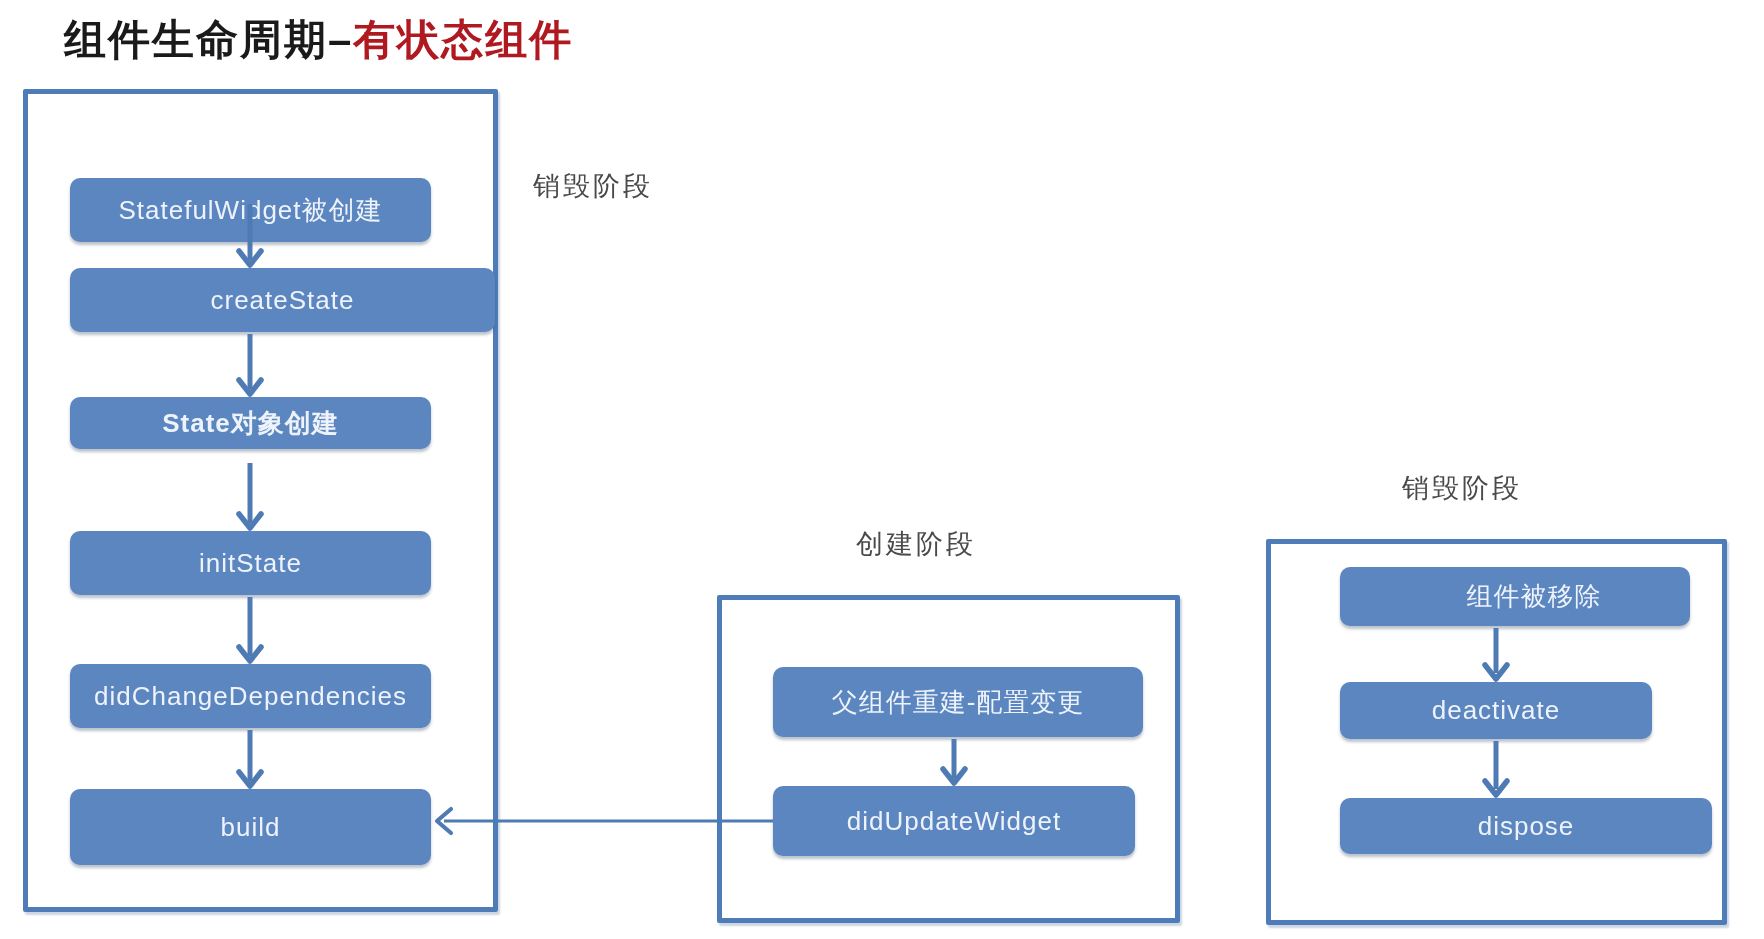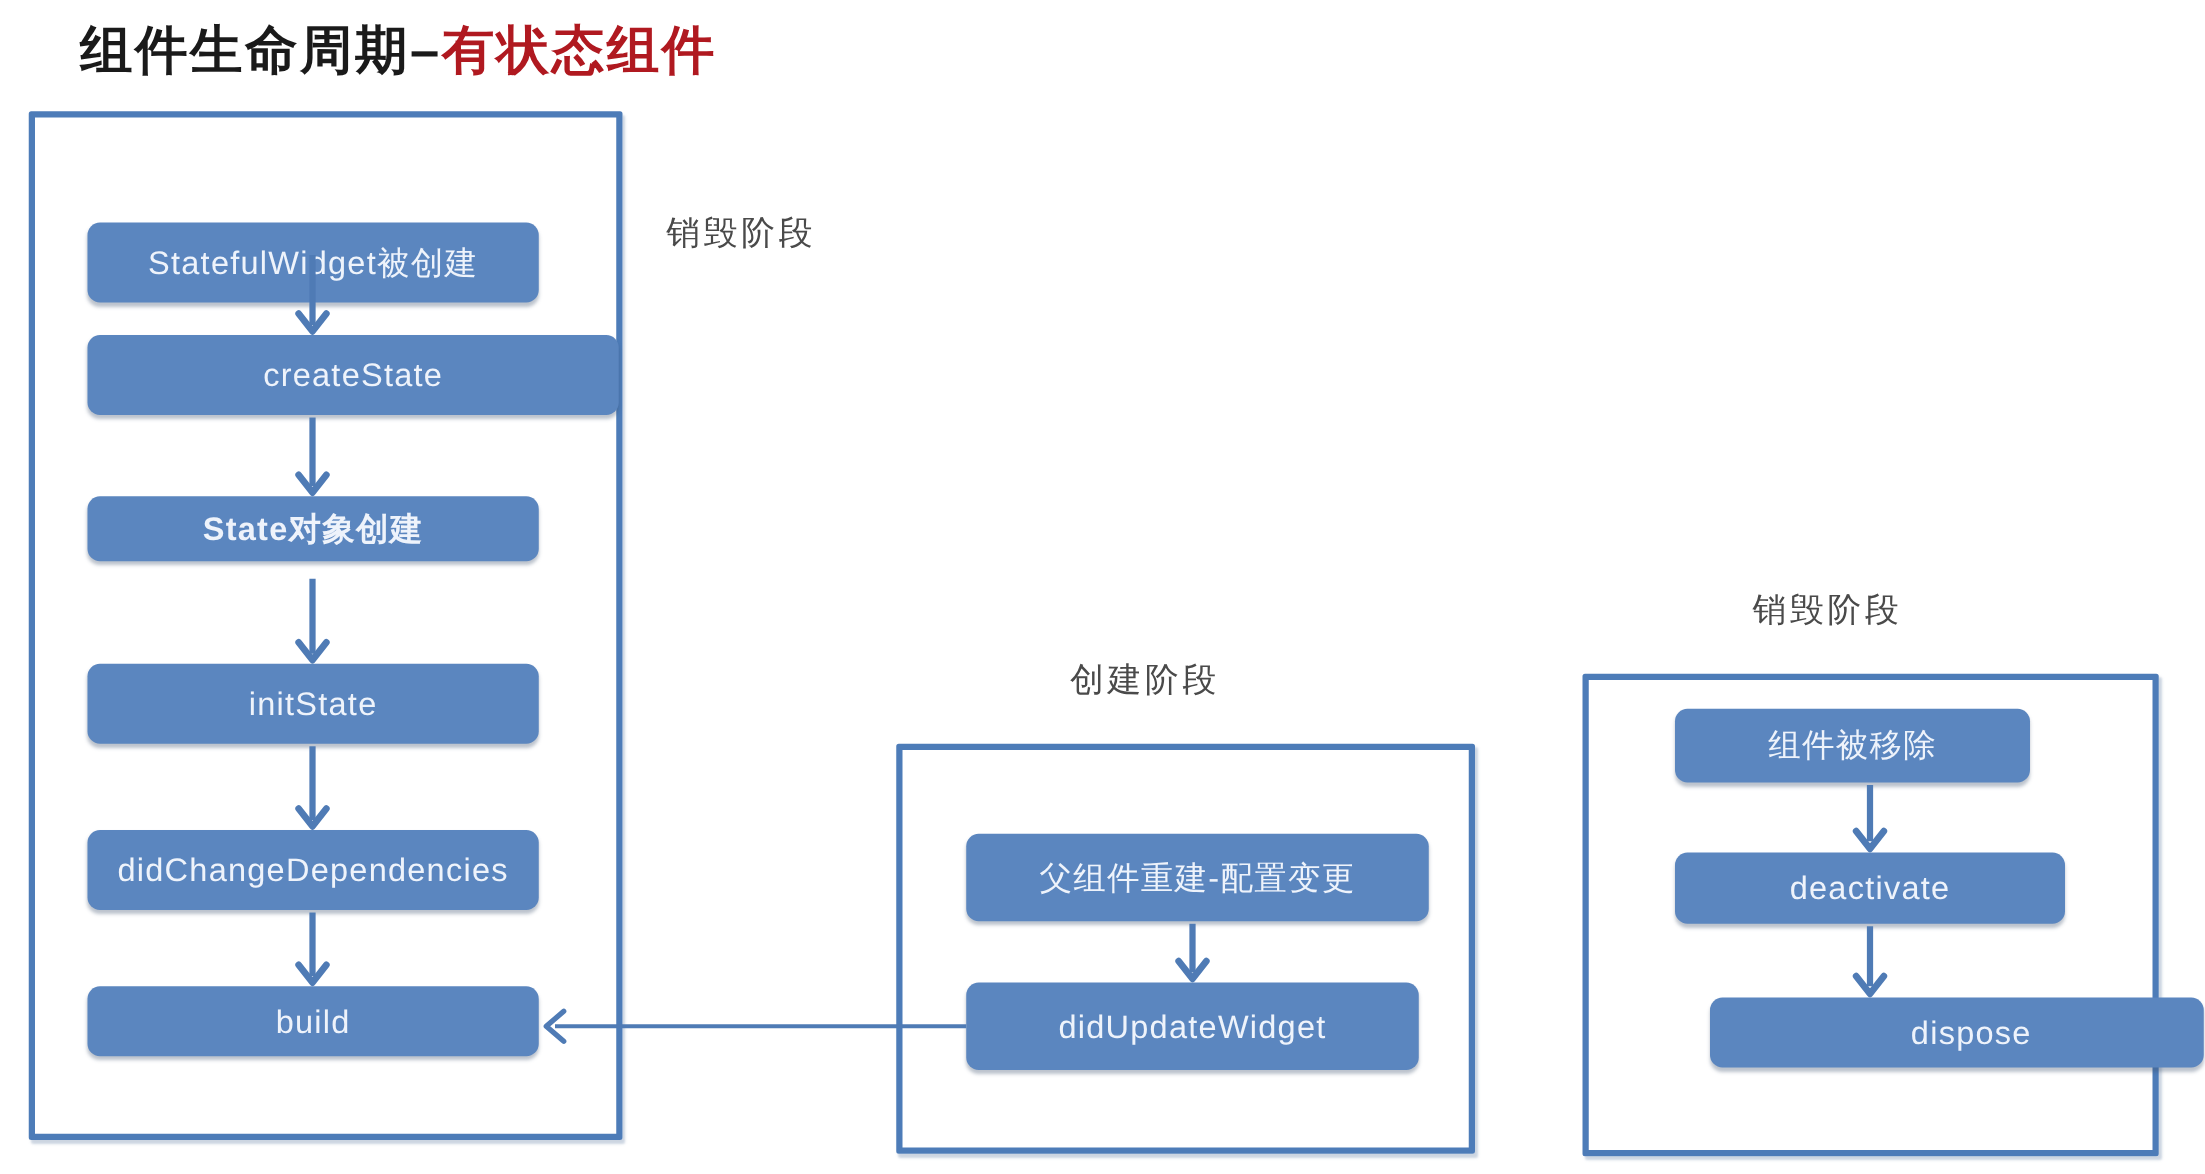--- a/index.html
+++ b/index.html
@@ -45,28 +45,28 @@
     font-size:26px;letter-spacing:1px;border-radius:10px;
     box-shadow:0 3px 3px rgba(60,80,110,.35);
     white-space:nowrap;
   }
   
   #s-c0{left:70px;top:138px;width:361px;height:64px;margin-top:40px;}
   #s-c1{left:70px;top:268px;width:425px;height:64px;}
   #s-c2{left:70px;top:397px;width:361px;height:52px;font-weight:bold;}
   #s-c3{left:70px;top:531px;width:361px;height:64px;}
   #s-c4{left:70px;top:664px;width:361px;height:64px;}
-  #s-c5{left:70px;top:789px;width:361px;height:56px;}
+  #s-c5{left:70px;top:789px;width:361px;height:76px;}
   
   #s-u0{left:773px;top:667px;width:370px;height:70px;}
   #s-u1{left:773px;top:786px;width:362px;height:70px;}
   
-  #s-d0{left:1340px;top:567px;width:284px;height:59px;}
+  #s-d0{left:1340px;top:567px;width:312px;height:59px;padding-left:38px;}
   #s-d1{left:1340px;top:682px;width:312px;height:57px;}
-  #s-d2{left:1368px;top:798px;width:372px;height:56px;padding-left:23px;}
+  #s-d2{left:1340px;top:798px;width:372px;height:56px;}
   svg.arrows{position:absolute;left:0;top:0;pointer-events:none;}
   svg .shaft{stroke:var(--arrow);stroke-width:5;fill:none;}
   svg .head{stroke:var(--arrow);stroke-width:5.5;fill:none;stroke-linecap:round;stroke-linejoin:round;}
   svg .hshaft{stroke:var(--arrow);stroke-width:3.2;fill:none;}
   svg .hhead{stroke:var(--arrow);stroke-width:4.2;fill:none;stroke-linecap:round;stroke-linejoin:round;}
 </style>
 </head>
 <body>
 
 <div class="page-title">

